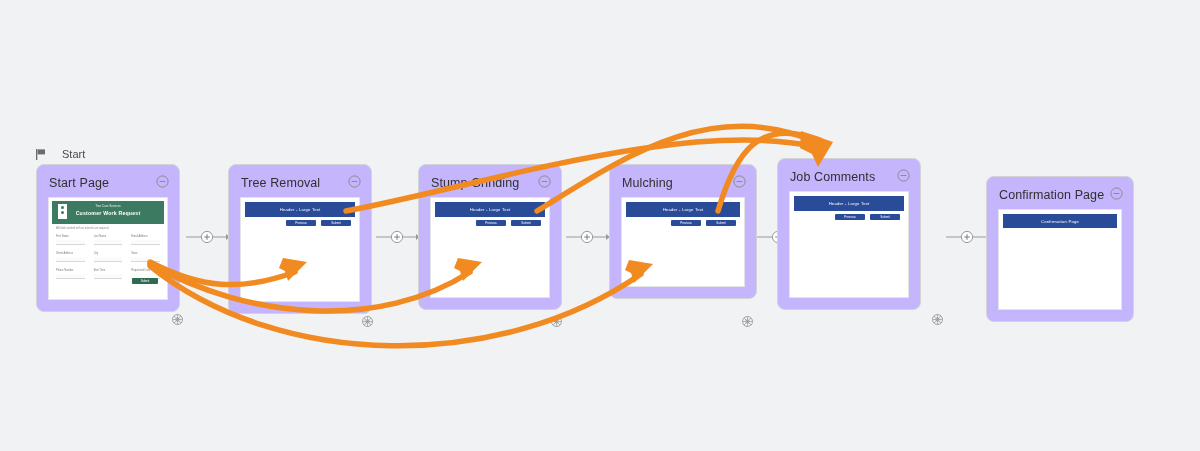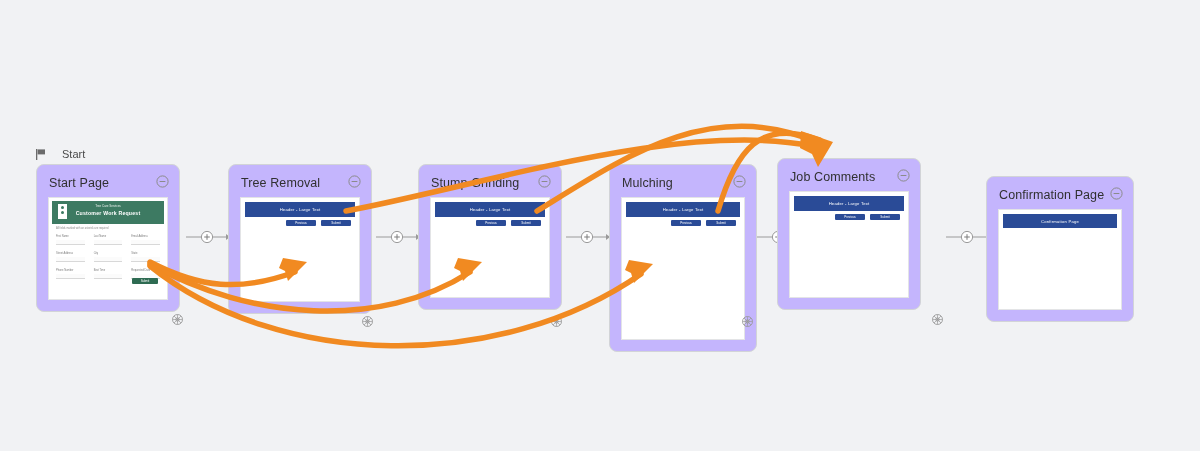--- a/index.html
+++ b/index.html
@@ -278,21 +278,21 @@
     <svg width="44" height="14" viewBox="0 0 44 14">
       <line x1="0" y1="7" x2="15" y2="7" stroke="#9a9a9a" stroke-width="1"></line>
       <circle cx="21" cy="7" r="5.6" fill="#fff" stroke="#9a9a9a" stroke-width="1"></circle>
       <line x1="18.2" y1="7" x2="23.8" y2="7" stroke="#7d7d7d" stroke-width="1"></line>
       <line x1="21" y1="4.2" x2="21" y2="9.8" stroke="#7d7d7d" stroke-width="1"></line>
       <line x1="27" y1="7" x2="40" y2="7" stroke="#9a9a9a" stroke-width="1"></line>
       <path d="M40 4 L44 7 L40 10 Z" fill="#9a9a9a"></path>
     </svg>
   </div>
 
-  <div class="card" style="left:609px;top:164px;width:148px;height:188px;">
+  <div class="card" style="left:609px;top:164px;width:148px;height:135px;">
     <div class="card-title">Mulching</div>
     <svg class="card-menu" viewBox="0 0 13 13">
       <circle cx="6.5" cy="6.5" r="5.6" fill="none" stroke="#8b8b8b" stroke-width="1"></circle>
       <line x1="3.6" y1="6.5" x2="9.4" y2="6.5" stroke="#8b8b8b" stroke-width="1"></line>
     </svg>
     <div class="preview">
       <div class="blue-bar">
         <span>Header - Large Text</span>
       </div>
       <div class="btn-row">

